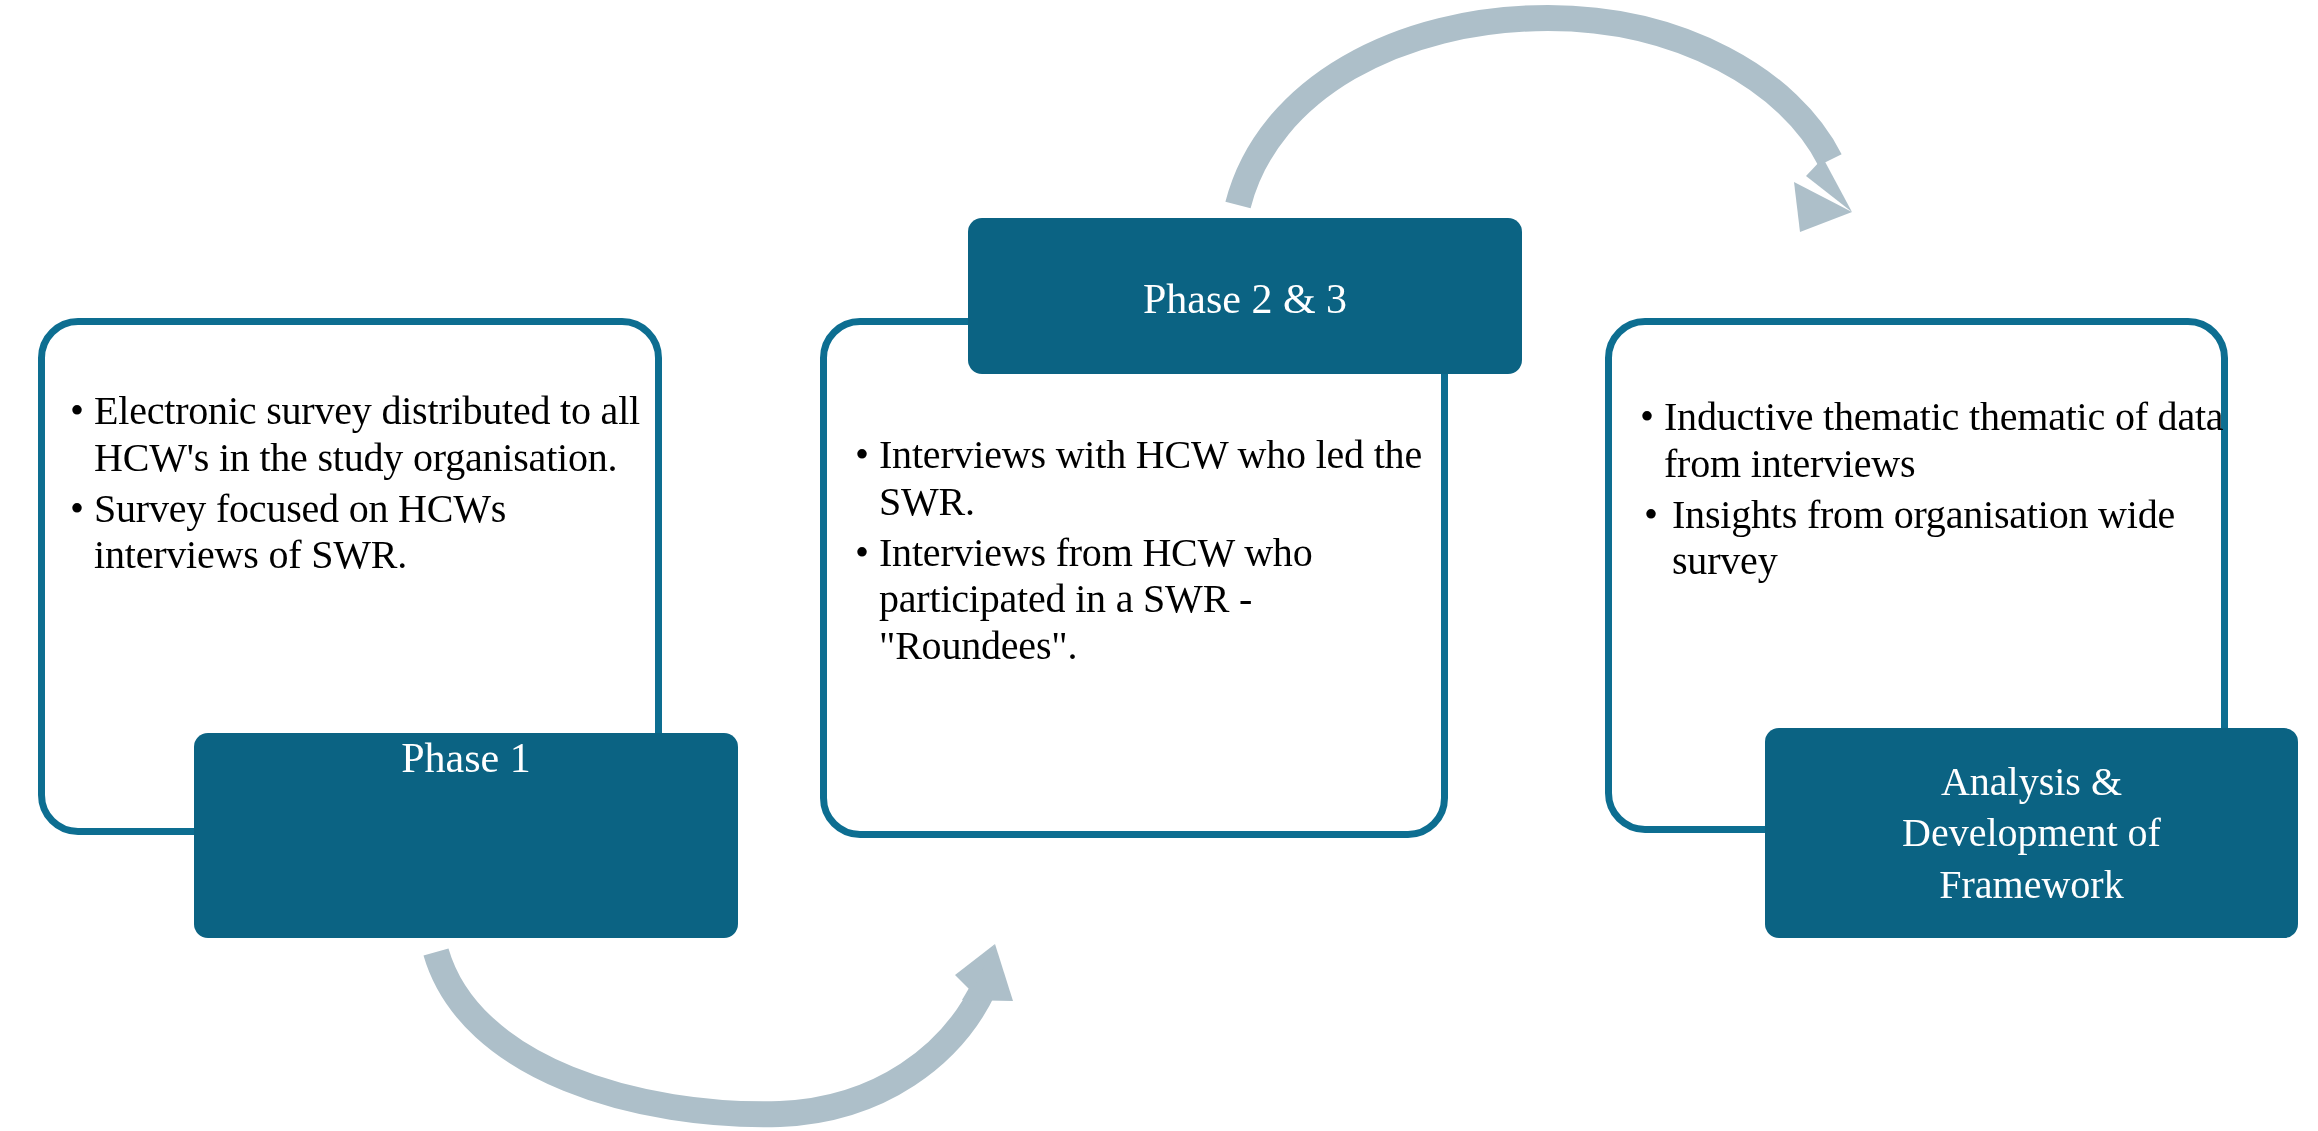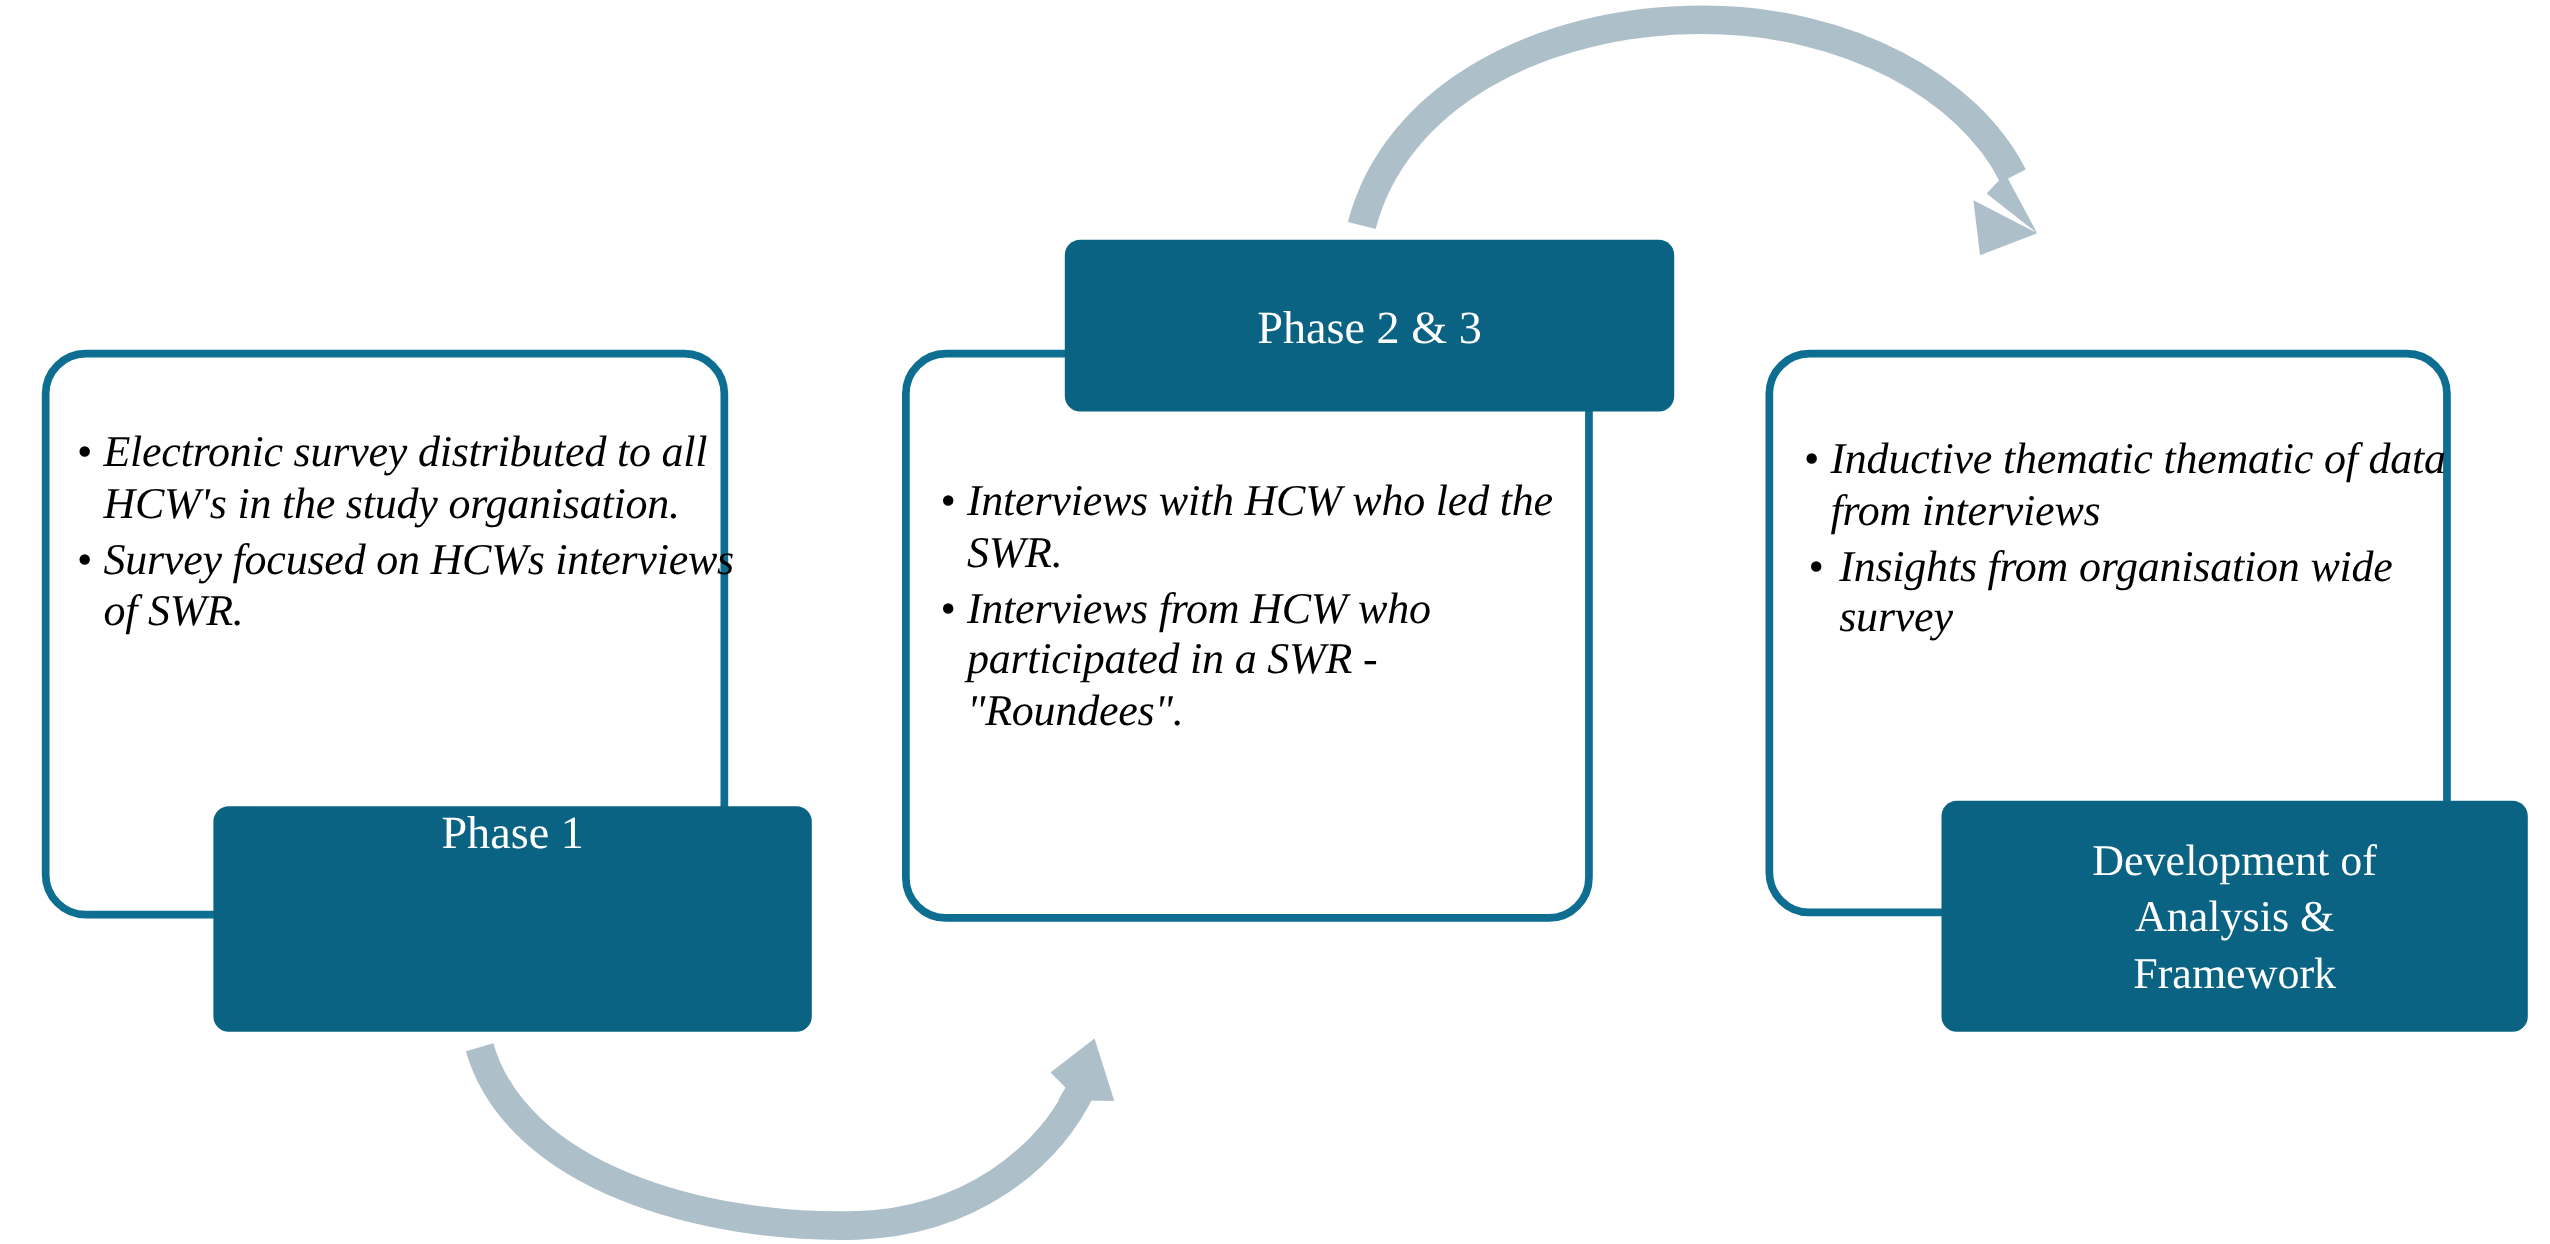--- a/index.html
+++ b/index.html
@@ -49,21 +49,21 @@
     margin-bottom: 4px;
   }
   .bullet-mark {
     flex: 0 0 auto;
     width: 24px;
     font-size: 40px;
     line-height: 1.17;
     text-align: left;
   }
   .bullet-mark.indented { width: 32px; text-indent: 4px; }
-  .bullet-text { flex: 1 1 auto; font-style: italic; }
+  .bullet-text { flex: 1 1 auto; }
 
   
   .label-box {
     position: absolute;
     box-sizing: border-box;
     background: #0b6383;
     border-radius: 14px;
     color: #ffffff;
     display: flex;
     justify-content: center;
@@ -159,19 +159,19 @@
       <span class="bullet-mark">•</span>
       <span class="bullet-text">Inductive thematic thematic of data from interviews</span>
     </div>
     <div class="bullet-row">
       <span class="bullet-mark indented">•</span>
       <span class="bullet-text"> Insights from organisation wide survey</span>
     </div>
   </div>
   <div class="label-box" id="label-analysis">
     <span>
+      <span class="label-text">Analysis &amp;</span>
       <span class="label-text">Development of</span>
-      <span class="label-text">Analysis &amp;</span>
       <span class="label-text">Framework</span>
     </span>
   </div>
 
 </div>
 
 </body></html>

